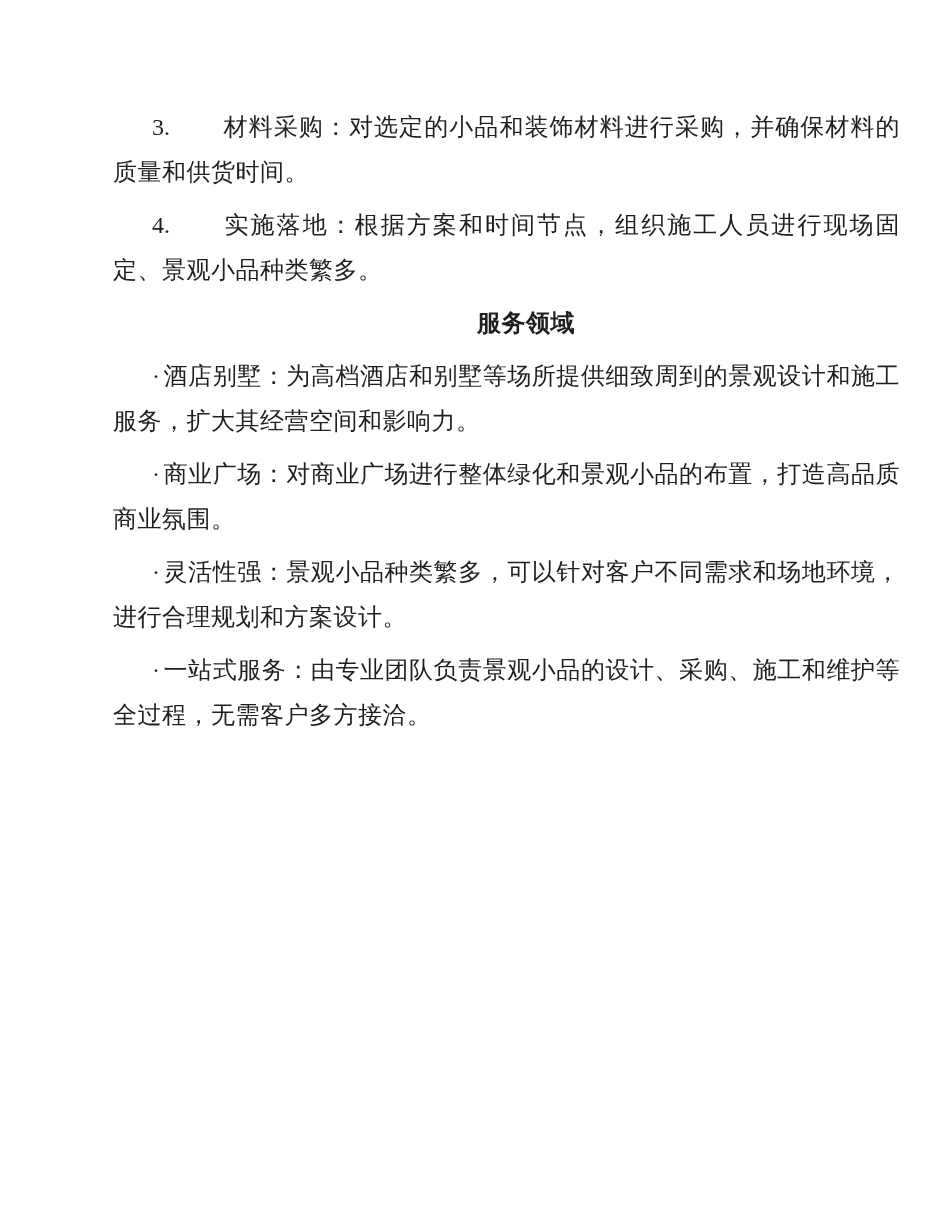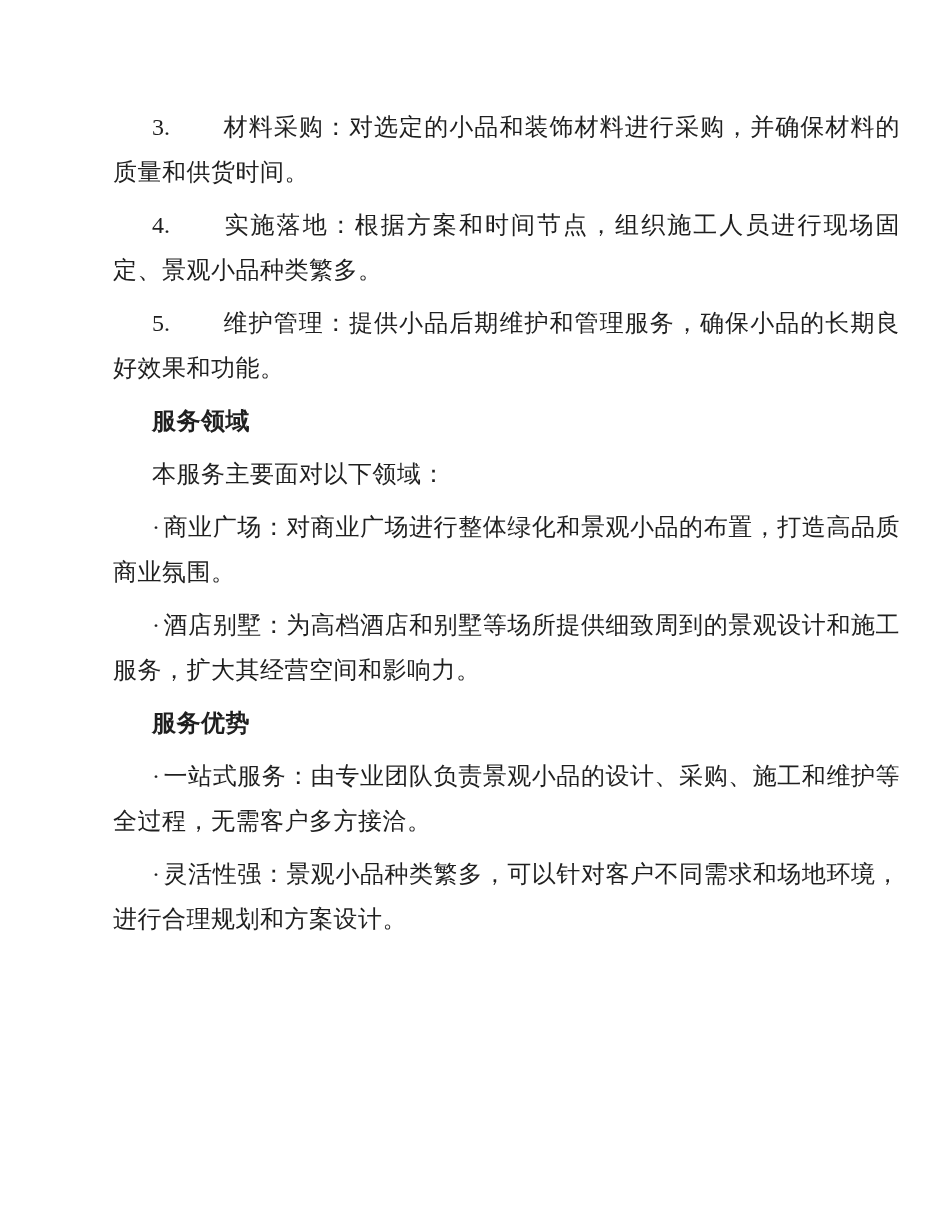--- a/index.html
+++ b/index.html
@@ -21,51 +21,48 @@
   .para {
     margin: 0 0 8px 0;
     font-size: 24px;
     line-height: 45px;
     text-align: justify;
     text-indent: 39px;
     letter-spacing: 0.5px;
   }
   .para.heading {
     font-weight: bold;
-    text-align: left;
+    text-align: center;
   }
   .num-label {
     display: inline-block;
     width: 71px;
     text-indent: 0;
     letter-spacing: 0;
   }
   .bullet-marker {
     margin-right: 3px;
   }
 </style>
 </head>
 <body>
 
 <div class="page">
 
   <p class="para"><span class="num-label">3.</span><span>材料采购：对选定的小品和装饰材料进行采购，并确保材料的质量和供货时间。</span></p>
 
   <p class="para"><span class="num-label">4.</span><span>实施落地：根据方案和时间节点，组织施工人员进行现场固定、景观小品种类繁多。</span></p>
 
-  <p class="para"><span class="num-label">5.</span><span>维护管理：提供小品后期维护和管理服务，确保小品的长期良好效果和功能。</span></p>
 
   <p class="para heading">服务领域</p>
 
-  <p class="para">本服务主要面对以下领域：</p>
 
+
+  <p class="para"><span class="bullet-marker">·</span><span>酒店别墅：为高档酒店和别墅等场所提供细致周到的景观设计和施工服务，扩大其经营空间和影响力。</span></p>
 
   <p class="para"><span class="bullet-marker">·</span><span>商业广场：对商业广场进行整体绿化和景观小品的布置，打造高品质商业氛围。</span></p>
 
-  <p class="para"><span class="bullet-marker">·</span><span>酒店别墅：为高档酒店和别墅等场所提供细致周到的景观设计和施工服务，扩大其经营空间和影响力。</span></p>
 
-  <p class="para heading">服务优势</p>
+  <p class="para"><span class="bullet-marker">·</span><span>灵活性强：景观小品种类繁多，可以针对客户不同需求和场地环境，进行合理规划和方案设计。</span></p>
 
   <p class="para"><span class="bullet-marker">·</span><span>一站式服务：由专业团队负责景观小品的设计、采购、施工和维护等全过程，无需客户多方接洽。</span></p>
-
-  <p class="para"><span class="bullet-marker">·</span><span>灵活性强：景观小品种类繁多，可以针对客户不同需求和场地环境，进行合理规划和方案设计。</span></p>
 
 </div>
 
 </body></html>

